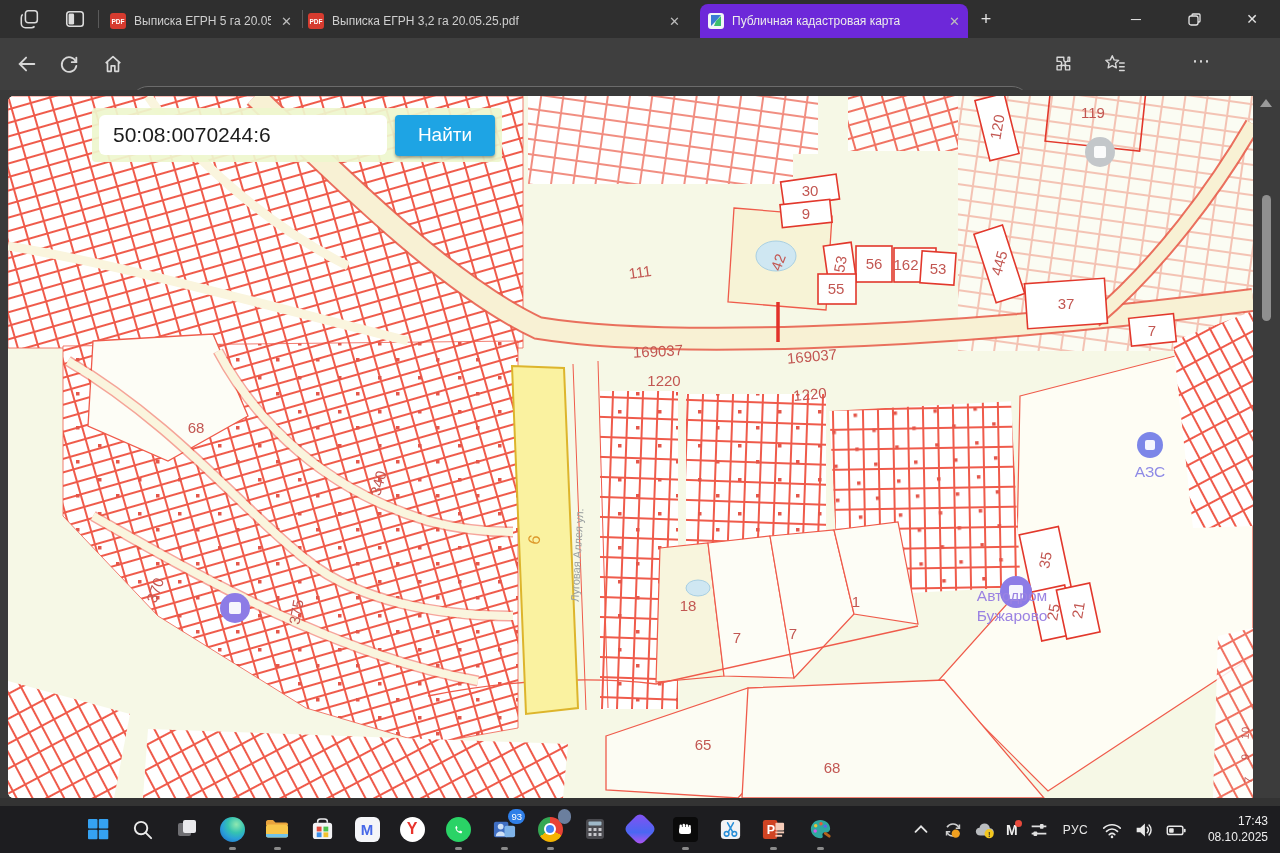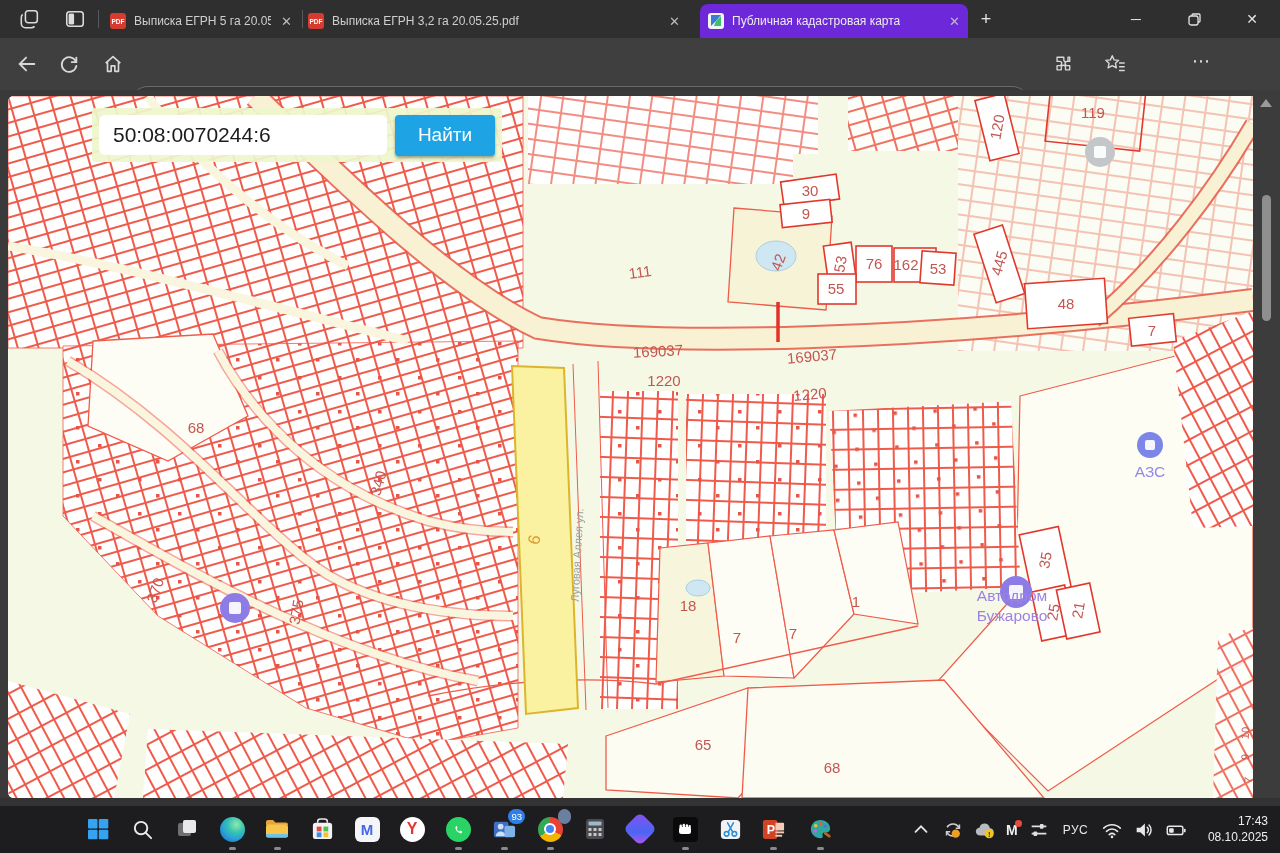--- a/index.html
+++ b/index.html
@@ -283,28 +283,28 @@
 
         <polygon points="504,270 556,272 570,612 518,618" fill="#faf2a0" stroke="#ddb52c" stroke-width="2"></polygon>
       </svg>
 
       <div class="lyr">
           <div class="maplabel" style="left: 632px; top: 176px; transform: translate(-50%, -50%) rotate(-8deg);">111</div>
           <div class="maplabel" style="left: 802px; top: 94px; transform: translate(-50%, -50%);">30</div>
           <div class="maplabel" style="left: 798px; top: 117px; transform: translate(-50%, -50%);">9</div>
           <div class="maplabel" style="left: 770px; top: 166px; transform: translate(-50%, -50%) rotate(-70deg);">42</div>
           <div class="maplabel" style="left: 832px; top: 168px; transform: translate(-50%, -50%) rotate(-80deg);">53</div>
-          <div class="maplabel" style="left: 866px; top: 167px; transform: translate(-50%, -50%);">76</div>
+          <div class="maplabel" style="left: 866px; top: 167px; transform: translate(-50%, -50%);">56</div>
           <div class="maplabel" style="left: 898px; top: 168px; transform: translate(-50%, -50%);">162</div>
           <div class="maplabel" style="left: 930px; top: 172px; transform: translate(-50%, -50%);">53</div>
           <div class="maplabel" style="left: 828px; top: 192px; transform: translate(-50%, -50%);">55</div>
           <div class="maplabel" style="left: 991px; top: 167px; transform: translate(-50%, -50%) rotate(-75deg);">445</div>
           <div class="maplabel" style="left: 1085px; top: 16px; transform: translate(-50%, -50%);">119</div>
           <div class="maplabel" style="left: 989px; top: 31px; transform: translate(-50%, -50%) rotate(-80deg);">120</div>
-          <div class="maplabel" style="left: 1058px; top: 207px; transform: translate(-50%, -50%);">48</div>
+          <div class="maplabel" style="left: 1058px; top: 207px; transform: translate(-50%, -50%);">37</div>
           <div class="maplabel" style="left: 1144px; top: 234px; transform: translate(-50%, -50%);">7</div>
           <div class="maplabel" style="left: 650px; top: 255px; transform: translate(-50%, -50%) rotate(-3deg);">169037</div>
           <div class="maplabel" style="left: 804px; top: 260px; transform: translate(-50%, -50%) rotate(-5deg);">169037</div>
           <div class="maplabel" style="left: 656px; top: 284px; transform: translate(-50%, -50%);">1220</div>
           <div class="maplabel" style="left: 802px; top: 298px; transform: translate(-50%, -50%) rotate(-5deg);">1220</div>
           <div class="maplabel" style="left: 188px; top: 331px; transform: translate(-50%, -50%);">68</div>
           <div class="maplabel" style="left: 370px; top: 387px; transform: translate(-50%, -50%) rotate(-75deg);">340</div>
           <div class="maplabel" style="left: 147px; top: 494px; transform: translate(-50%, -50%) rotate(-70deg);">370</div>
           <div class="maplabel" style="left: 288px; top: 516px; transform: translate(-50%, -50%) rotate(-80deg);">375</div>
           <div class="maplabel orange" style="left: 527px; top: 444px; font-size: 17px; transform: translate(-50%, -50%) rotate(-75deg);">6</div>

